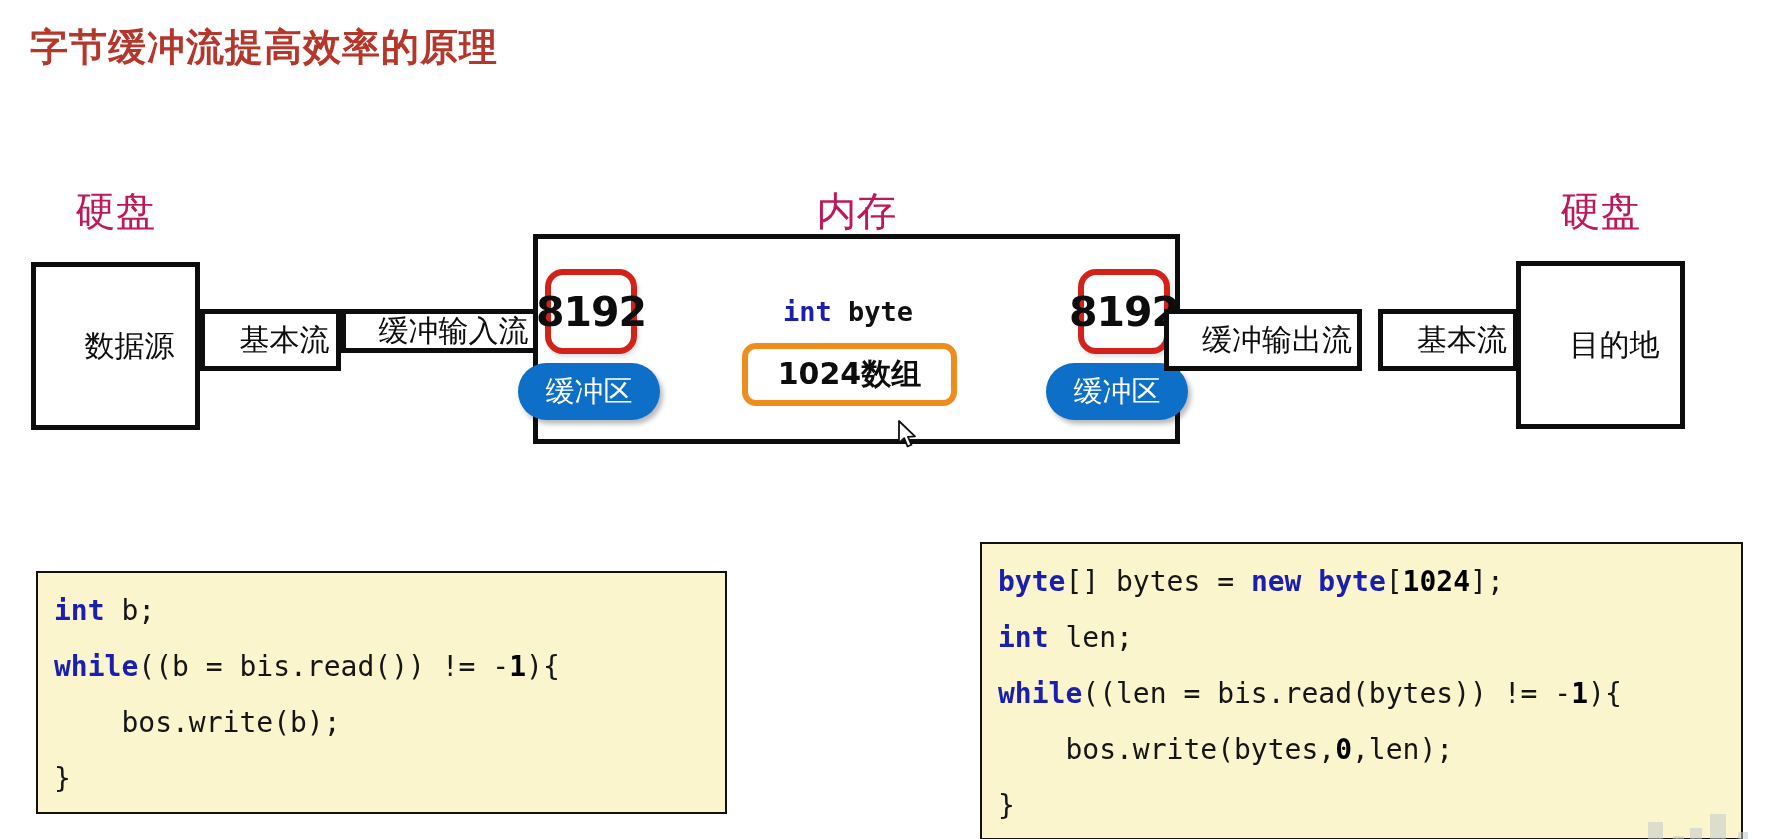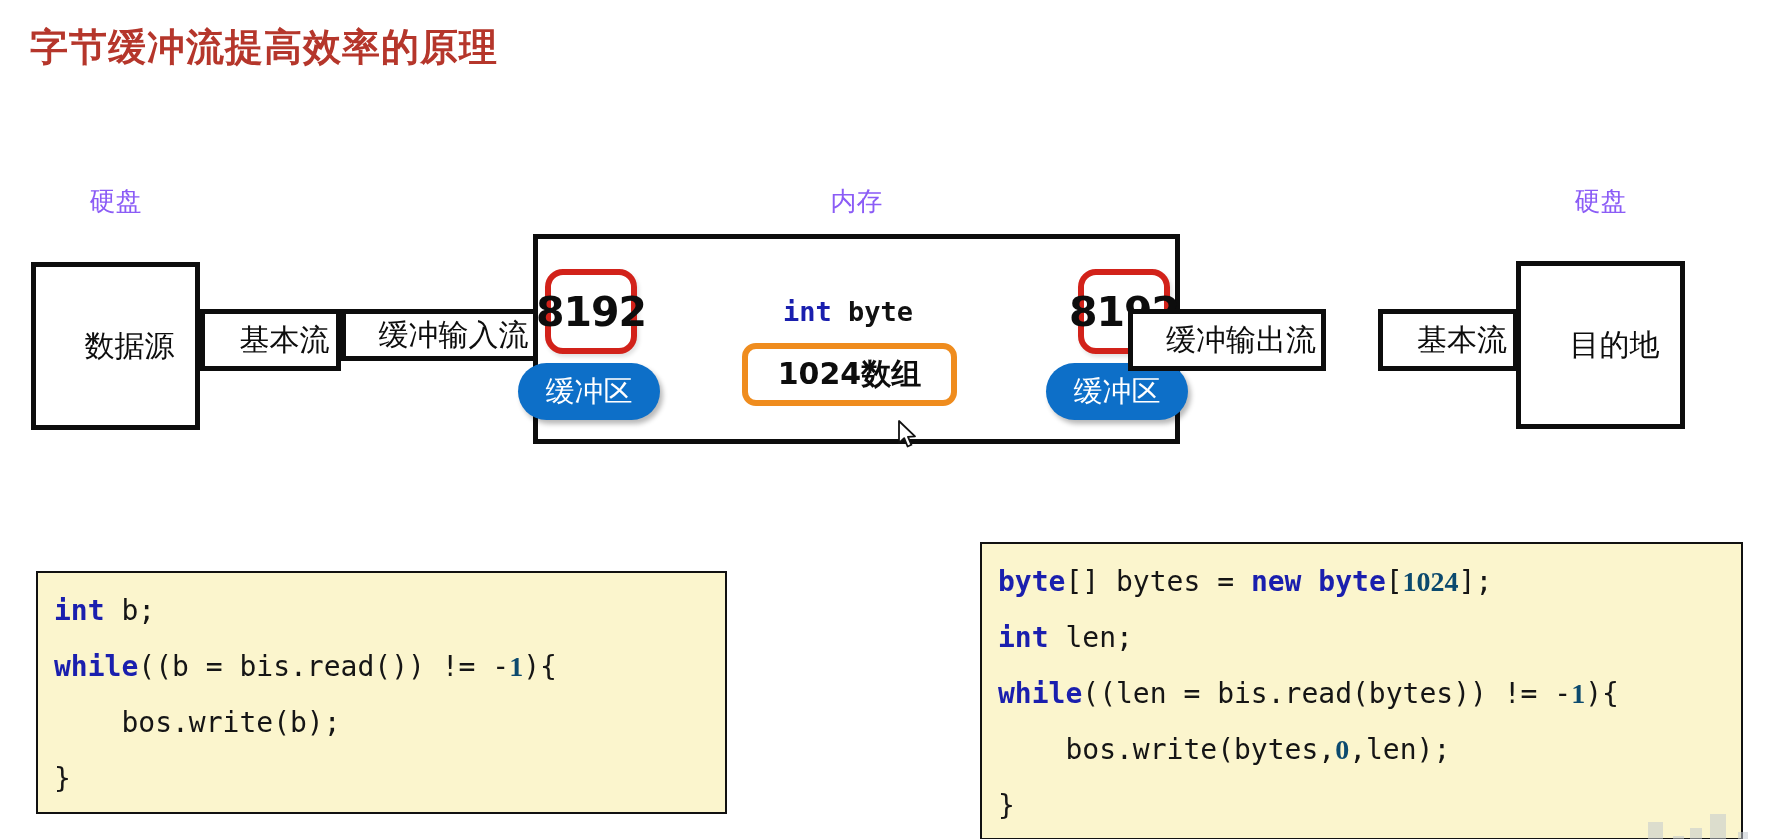--- a/index.html
+++ b/index.html
@@ -14,21 +14,21 @@
 
   
   #page-title{
     left:30px;top:6px;
     font-size:38px;font-weight:bold;color:#B5362B;letter-spacing:1px;
     white-space:nowrap;
   }
 
   
   .zone-label{
-    top:168px;font-size:26px;color:#8b5cf6;text-align:center;white-space:nowrap;
+    top:168px;font-size:40px;color:#be185d;text-align:center;white-space:nowrap;
   }
 
   
   .dbox{
     background:#ffffff;border:5px solid #0d0d0d;box-sizing:border-box;
     display:flex;align-items:center;justify-content:center;
     font-size:30px;color:#0d0d0d;white-space:nowrap;padding-left:28px;
   }
   .big-node{border-width:5px;}
   .stream-box{border-width:5px;}
@@ -59,21 +59,21 @@
 
   
   .code-block{
     background:#FBF5CD;border:2px solid #111;box-sizing:border-box;
     padding:10px 16px;
     font-family:"DejaVu Sans Mono","Liberation Mono",monospace;
     font-size:28px;color:#151515;
   }
   .code-line{white-space:pre;line-height:56px;height:56px;}
   .tok-kw{color:#1A1FAE;font-weight:bold;}
-  .tok-num{color:#0c4a6e;font-weight:bold;font-family:Liberation Serif, serif;}
+  .tok-num{color:#000000;font-weight:bold;}
   .tok-pl{color:#151515;}
 
   
   #cursor{left:898px;top:404px;width:24px;height:32px;}
 
   
   .wm{background:#c3c9ce;opacity:0.55;}
   .wm-outline{border:2px solid #d2d6d9;background:transparent;opacity:0.6;border-radius:3px;}
 </style>
 </head>
@@ -86,21 +86,21 @@
   <div class="abs zone-label" style="left:31px;width:169px;">硬盘</div>
   <div class="abs zone-label" style="left:533px;width:647px;">内存</div>
   <div class="abs zone-label" style="left:1516px;width:169px;">硬盘</div>
 
   <div class="abs dbox big-node" style="left:31px;top:246px;width:169px;height:168px;">
     <span>数据源</span>
   </div>
   <div class="abs dbox stream-box" style="left:200px;top:293px;width:141px;height:62px;">
     <span>基本流</span>
   </div>
-  <div class="abs dbox stream-box" style="left:341px;top:293px;width:197px;height:52px;">
+  <div class="abs dbox stream-box" style="left:341px;top:293px;width:197px;height:44px;">
     <span>缓冲输入流</span>
   </div>
 
   <div class="abs dbox" style="left:533px;top:218px;width:647px;height:210px;"></div>
 
   <div class="abs size-badge" style="left:545px;top:253px;width:92px;height:85px;">
     <span>8192</span>
   </div>
   <div class="abs size-badge" style="left:1078px;top:253px;width:92px;height:85px;">
     <span>8192</span>
@@ -112,21 +112,21 @@
   <div class="abs buffer-pill" style="left:1046px;top:347px;width:142px;height:57px;">
     <span>缓冲区</span>
   </div>
 
   <div id="var-decl" class="abs" style="left:738px;top:280px;width:220px;"><span class="kw">int</span><span> </span><span>byte</span></div>
 
   <div id="array-box" class="abs" style="left:742px;top:327px;width:215px;height:63px;text-align:center;">
     <span>1024数组</span>
   </div>
 
-  <div class="abs dbox stream-box" style="left:1128px;top:293px;width:198px;height:62px;">
+  <div class="abs dbox stream-box" style="left:1164px;top:293px;width:198px;height:62px;">
     <span>缓冲输出流</span>
   </div>
   <div class="abs dbox stream-box" style="left:1378px;top:293px;width:140px;height:62px;">
     <span>基本流</span>
   </div>
   <div class="abs dbox big-node" style="left:1516px;top:245px;width:169px;height:168px;">
     <span>目的地</span>
   </div>
 
   <div class="abs code-block" style="left:36px;top:555px;width:691px;height:243px;" id="code-left">

